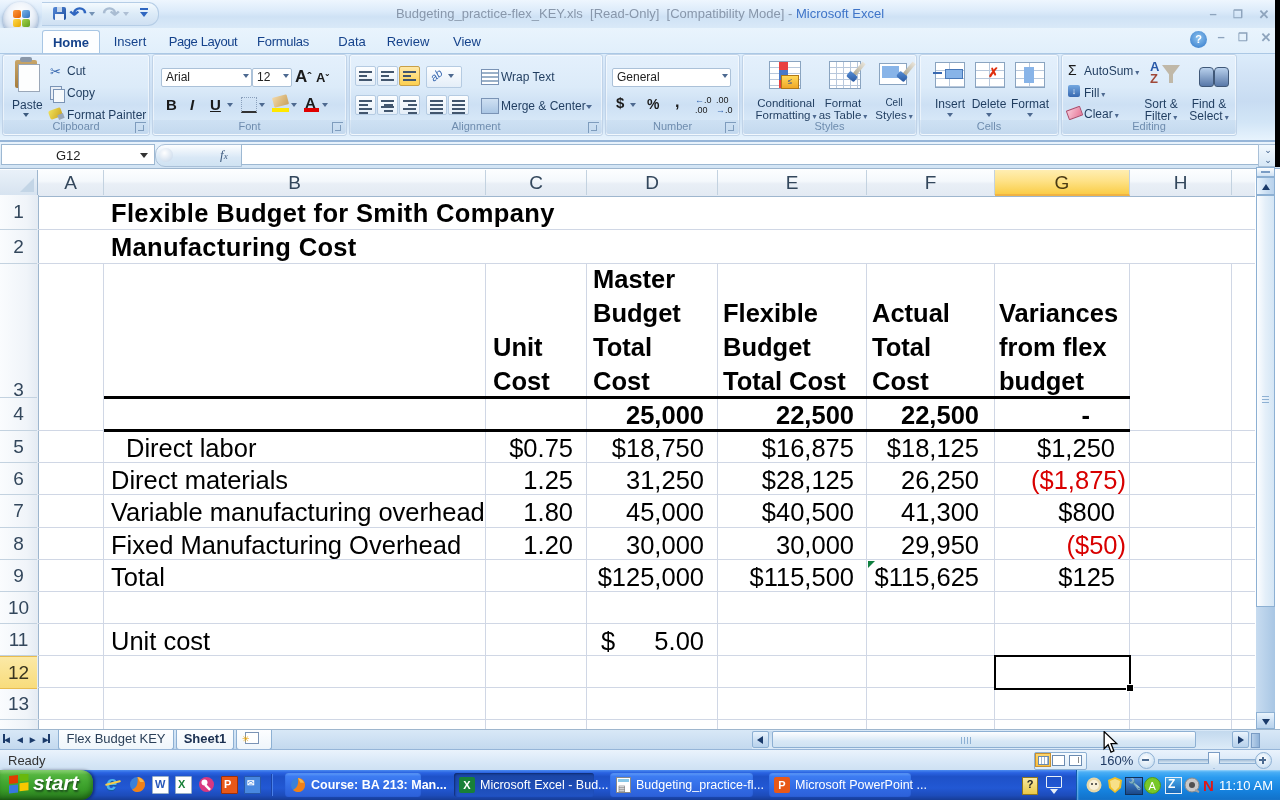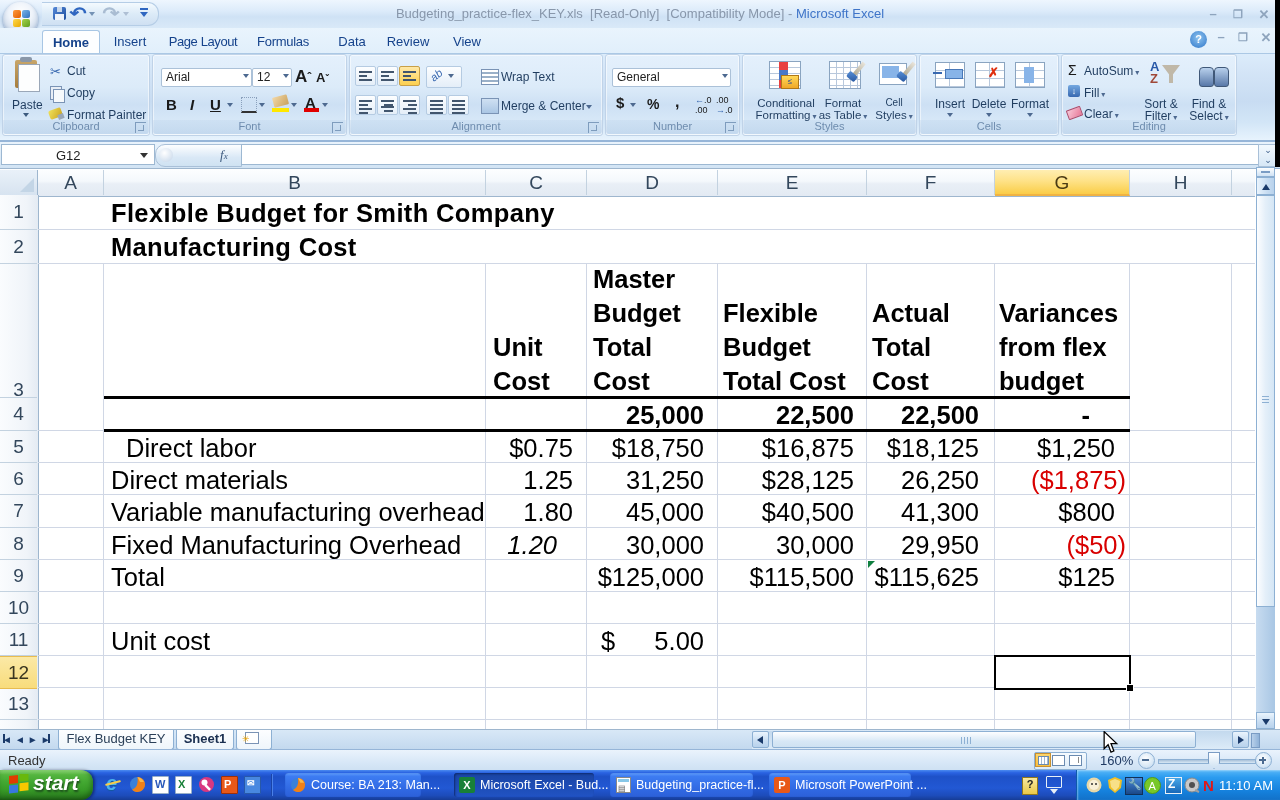--- a/index.html
+++ b/index.html
@@ -400,21 +400,21 @@
   <div class="ct rt red" style="right:154px;top:466px;">($1,875)</div>
 
   <div class="ct" style="left:111px;top:498px;">Variable manufacturing overhead</div>
   <div class="ct rt" style="right:707px;top:498px;">1.80</div>
   <div class="ct rt" style="right:576px;top:498px;">45,000</div>
   <div class="ct rt" style="right:426px;top:498px;">$40,500</div>
   <div class="ct rt" style="right:301px;top:498px;">41,300</div>
   <div class="ct rt" style="right:165px;top:498px;">$800</div>
 
   <div class="ct" style="left:111px;top:531px;">Fixed Manufacturing Overhead</div>
-  <div class="ct rt" style="right:723px;top:531px;font-style:italic;">1.20</div>
+  <div class="ct rt" style="right:707px;top:531px;">1.20</div>
   <div class="ct rt" style="right:576px;top:531px;">30,000</div>
   <div class="ct rt" style="right:426px;top:531px;">30,000</div>
   <div class="ct rt" style="right:301px;top:531px;">29,950</div>
   <div class="ct rt red" style="right:154px;top:531px;">($50)</div>
 
   <div class="ct" style="left:111px;top:563px;">Total</div>
   <div class="ct rt" style="right:576px;top:563px;">$125,000</div>
   <div class="ct rt" style="right:426px;top:563px;">$115,500</div>
   <div class="ct rt" style="right:301px;top:563px;">$115,625</div>
   <div class="ct rt" style="right:165px;top:563px;">$125</div>
@@ -534,21 +534,21 @@
     <div class="ql" style="left:221px;">
         <div class="doc" style="background:#e85818;border-color:#a03008;"></div>
         <span class="dl" style="color:#fff;">P</span>
       </div>
     <div class="ql" style="left:244px;">
         <div class="doc" style="background:#4888e0;border-color:#2858a8;"></div>
         <span class="dl" style="color:#fff;font-size:9px;">✉</span>
       </div>
     <div class="ab" style="left:271px;top:4px;width:1px;height:22px;background:#1a44a8;box-shadow:1px 0 0 #4a80e8;"></div>
 
-    <div class="tbtn" style="left:285px;width:136px;">
+    <div class="tbtn" style="left:285px;width:136px;font-weight:bold;">
       <svg class="ticon" width="16" height="16" viewBox="0 0 17 17">
           <circle cx="8.5" cy="8.5" r="7.5" fill="#3a80d8"></circle>
           <path d="M8.5,1 A7.5,7.5 0 1 1 3.2,13.8 Q7.5,11.5 8.2,8 Q9,4.5 8.5,1 Z" fill="#f08018"></path>
           <path d="M8.5,1 Q13,2 15,6 L11,6 Z" fill="#f8b848"></path>
         </svg>
       <span class="tlabel">Course: BA 213: Man...</span>
     </div>
     <div class="tbtn pressed" style="left:454px;width:140px;">
       <span class="ticon" style="background:#188038;border-radius:2px;color:#fff;font-size:11px;font-weight:bold;text-align:center;line-height:16px;">X</span>
       <span class="tlabel">Microsoft Excel - Bud...</span>

